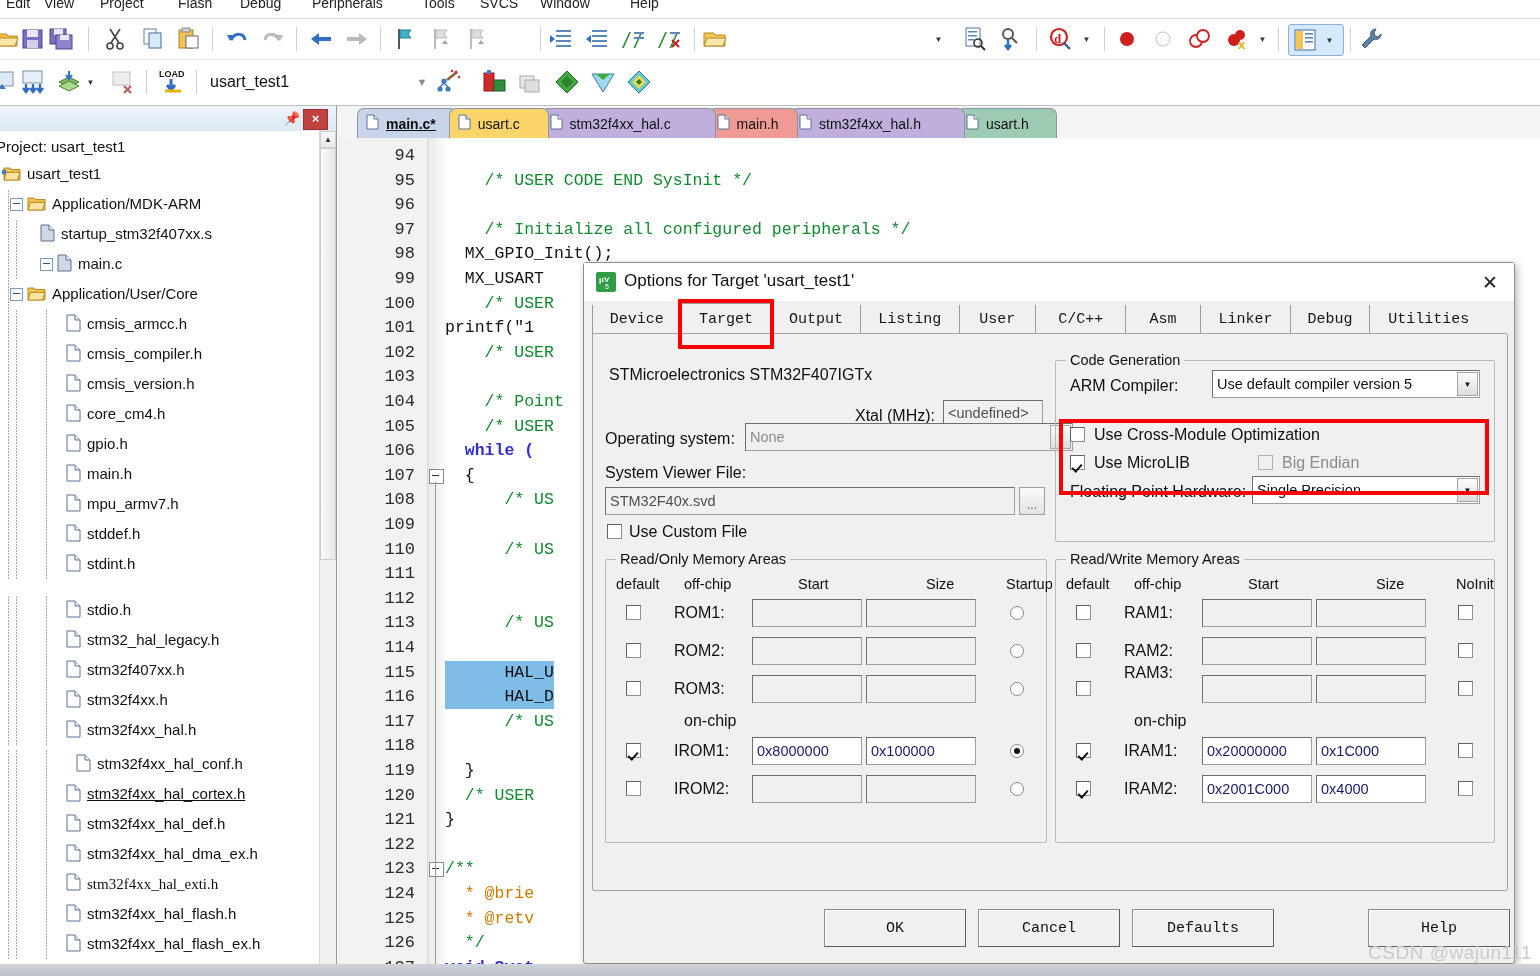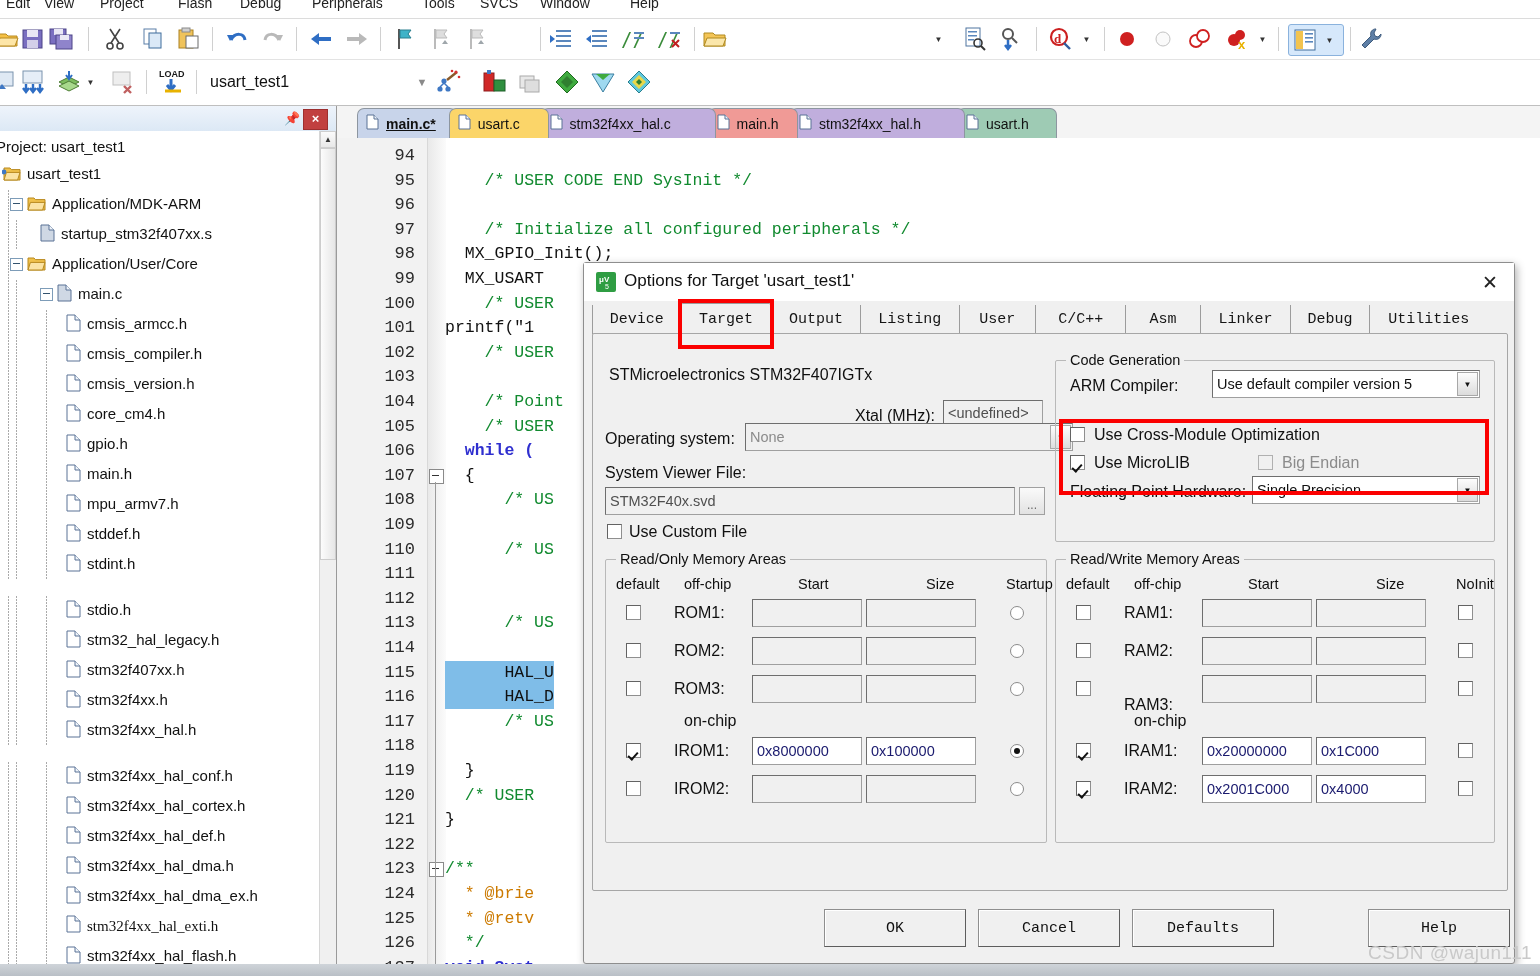--- a/index.html
+++ b/index.html
@@ -601,42 +601,42 @@
         <span style="display: inline-block; flex: 0 0 auto; width: 40px;"></span>
         <span style="display: inline-block; flex: 0 0 auto; width: 0px;"></span>
         <span class="ticon"><svg width="15" height="18" viewBox="0 0 15 18">
             <path d="M1 1h8l5 5v11H1z" fill="#cfd8e4" stroke="#5a7296"></path>
             <path d="M9 1v5h5" fill="#eef3f9" stroke="#5a7296"></path>
           </svg></span>
         <span class="lbl">startup_stm32f407xx.s</span>
       </div>
       <div class="trow" style="margin-top: 0px;">
         <span class="dotline" style="left: 8px;"></span>
+        <span class="dotline" style="left: 16px;"></span>
+        <span style="display: inline-block; flex: 0 0 auto; width: 40px;"></span>
+        <span class="expander"></span>
+        <span class="ticon"><svg width="15" height="18" viewBox="0 0 15 18">
+            <path d="M1 1h8l5 5v11H1z" fill="#cfd8e4" stroke="#5a7296"></path>
+            <path d="M9 1v5h5" fill="#eef3f9" stroke="#5a7296"></path>
+          </svg></span>
+        <span class="lbl">main.c</span>
+      </div>
+      <div class="trow" style="margin-top: 0px;">
+        <span class="dotline" style="left: 8px;"></span>
         <span style="display: inline-block; flex: 0 0 auto; width: 10px;"></span>
         <span class="expander"></span>
         <span class="ticon"><svg width="19" height="16" viewBox="0 0 19 16">
             <path d="M1 3h6l1.4 1.6H18V15H1z" fill="#f0c14b" stroke="#b8891f"></path>
             <path d="M1 15l2.4-7.6H18L15.6 15z" fill="#fbe3a4" stroke="#b8891f"></path>
           </svg></span>
         <span class="lbl">Application/User/Core</span>
       </div>
       <div class="trow" style="margin-top: 0px;">
         <span class="dotline" style="left: 8px;"></span>
         <span class="dotline" style="left: 16px;"></span>
-        <span style="display: inline-block; flex: 0 0 auto; width: 40px;"></span>
-        <span class="expander"></span>
-        <span class="ticon"><svg width="15" height="18" viewBox="0 0 15 18">
-            <path d="M1 1h8l5 5v11H1z" fill="#cfd8e4" stroke="#5a7296"></path>
-            <path d="M9 1v5h5" fill="#eef3f9" stroke="#5a7296"></path>
-          </svg></span>
-        <span class="lbl">main.c</span>
-      </div>
-      <div class="trow" style="margin-top: 0px;">
-        <span class="dotline" style="left: 8px;"></span>
-        <span class="dotline" style="left: 16px;"></span>
         <span class="dotline" style="left: 46px;"></span>
         <span style="display: inline-block; flex: 0 0 auto; width: 66px;"></span>
         <span style="display: inline-block; flex: 0 0 auto; width: 0px;"></span>
         <span class="ticon"><svg width="15" height="18" viewBox="0 0 15 18">
             <path d="M1 1h8l5 5v11H1z" fill="#ffffff" stroke="#5a7296"></path>
             <path d="M9 1v5h5" fill="#eef3f9" stroke="#5a7296"></path>
           </svg></span>
         <span class="lbl">cmsis_armcc.h</span>
       </div>
       <div class="trow" style="margin-top: 0px;">
@@ -788,33 +788,33 @@
         <span class="dotline" style="left: 16px;"></span>
         <span class="dotline" style="left: 46px;"></span>
         <span style="display: inline-block; flex: 0 0 auto; width: 66px;"></span>
         <span style="display: inline-block; flex: 0 0 auto; width: 0px;"></span>
         <span class="ticon"><svg width="15" height="18" viewBox="0 0 15 18">
             <path d="M1 1h8l5 5v11H1z" fill="#ffffff" stroke="#5a7296"></path>
             <path d="M9 1v5h5" fill="#eef3f9" stroke="#5a7296"></path>
           </svg></span>
         <span class="lbl">stm32f4xx_hal.h</span>
       </div>
-      <div class="trow" style="margin-top: 16px;">
+      <div class="trow" style="margin-top: 4px; padding-left: 10px;">
         <span class="dotline" style="left: 8px;"></span>
         <span class="dotline" style="left: 16px;"></span>
         <span class="dotline" style="left: 46px;"></span>
         <span style="display: inline-block; flex: 0 0 auto; width: 66px;"></span>
         <span style="display: inline-block; flex: 0 0 auto; width: 0px;"></span>
         <span class="ticon"><svg width="15" height="18" viewBox="0 0 15 18">
             <path d="M1 1h8l5 5v11H1z" fill="#ffffff" stroke="#5a7296"></path>
             <path d="M9 1v5h5" fill="#eef3f9" stroke="#5a7296"></path>
           </svg></span>
         <span class="lbl">stm32f4xx_hal_conf.h</span>
       </div>
-      <div class="trow" style="margin-top: 0px;">
+      <div class="trow" style="margin-top: 0px; text-decoration: underline;">
         <span class="dotline" style="left: 8px;"></span>
         <span class="dotline" style="left: 16px;"></span>
         <span class="dotline" style="left: 46px;"></span>
         <span style="display: inline-block; flex: 0 0 auto; width: 66px;"></span>
         <span style="display: inline-block; flex: 0 0 auto; width: 0px;"></span>
         <span class="ticon"><svg width="15" height="18" viewBox="0 0 15 18">
             <path d="M1 1h8l5 5v11H1z" fill="#ffffff" stroke="#5a7296"></path>
             <path d="M9 1v5h5" fill="#eef3f9" stroke="#5a7296"></path>
           </svg></span>
         <span class="lbl">stm32f4xx_hal_cortex.h</span>
@@ -823,32 +823,20 @@
         <span class="dotline" style="left: 8px;"></span>
         <span class="dotline" style="left: 16px;"></span>
         <span class="dotline" style="left: 46px;"></span>
         <span style="display: inline-block; flex: 0 0 auto; width: 66px;"></span>
         <span style="display: inline-block; flex: 0 0 auto; width: 0px;"></span>
         <span class="ticon"><svg width="15" height="18" viewBox="0 0 15 18">
             <path d="M1 1h8l5 5v11H1z" fill="#ffffff" stroke="#5a7296"></path>
             <path d="M9 1v5h5" fill="#eef3f9" stroke="#5a7296"></path>
           </svg></span>
         <span class="lbl">stm32f4xx_hal_def.h</span>
-      </div>
-      <div class="trow" style="margin-top: 0px;">
-        <span class="dotline" style="left: 8px;"></span>
-        <span class="dotline" style="left: 16px;"></span>
-        <span class="dotline" style="left: 46px;"></span>
-        <span style="display: inline-block; flex: 0 0 auto; width: 66px;"></span>
-        <span style="display: inline-block; flex: 0 0 auto; width: 0px;"></span>
-        <span class="ticon"><svg width="15" height="18" viewBox="0 0 15 18">
-            <path d="M1 1h8l5 5v11H1z" fill="#ffffff" stroke="#5a7296"></path>
-            <path d="M9 1v5h5" fill="#eef3f9" stroke="#5a7296"></path>
-          </svg></span>
-        <span class="lbl">stm32f4xx_hal_dma.h</span>
       </div>
       <div class="trow" style="margin-top: 0px;">
         <span class="dotline" style="left: 8px;"></span>
         <span class="dotline" style="left: 16px;"></span>
         <span class="dotline" style="left: 46px;"></span>
         <span style="display: inline-block; flex: 0 0 auto; width: 66px;"></span>
         <span style="display: inline-block; flex: 0 0 auto; width: 0px;"></span>
         <span class="ticon"><svg width="15" height="18" viewBox="0 0 15 18">
             <path d="M1 1h8l5 5v11H1z" fill="#ffffff" stroke="#5a7296"></path>
             <path d="M9 1v5h5" fill="#eef3f9" stroke="#5a7296"></path>
@@ -1146,21 +1134,21 @@
         <div class="fl" style="left: 68px; top: 44px;">RAM1:</div>
         <div class="tfield" style="left: 146px; top: 39px; width: 110px; height: 28px;"></div>
         <div class="tfield" style="left: 260px; top: 39px; width: 110px; height: 28px;"></div>
         <div class="cb" style="left: 402px; top: 45px;"></div>
         <div class="cb" style="left: 20px; top: 83px;"></div>
         <div class="fl" style="left: 68px; top: 82px;">RAM2:</div>
         <div class="tfield" style="left: 146px; top: 77px; width: 110px; height: 28px;"></div>
         <div class="tfield" style="left: 260px; top: 77px; width: 110px; height: 28px;"></div>
         <div class="cb" style="left: 402px; top: 83px;"></div>
         <div class="cb" style="left: 20px; top: 121px;"></div>
-        <div class="fl" style="left: 68px; top: 136px;">RAM3:</div>
+        <div class="fl" style="left: 68px; top: 104px;">RAM3:</div>
         <div class="tfield" style="left: 146px; top: 115px; width: 110px; height: 28px;"></div>
         <div class="tfield" style="left: 260px; top: 115px; width: 110px; height: 28px;"></div>
         <div class="cb" style="left: 402px; top: 121px;"></div>
         <div class="cb on" style="left: 20px; top: 183px;"></div>
         <div class="fl" style="left: 68px; top: 182px;">IRAM1:</div>
         <div class="tfield edit" style="left: 146px; top: 177px; width: 110px; height: 28px;">0x20000000</div>
         <div class="tfield edit" style="left: 260px; top: 177px; width: 110px; height: 28px;">0x1C000</div>
         <div class="cb" style="left: 402px; top: 183px;"></div>
         <div class="cb on" style="left: 20px; top: 221px;"></div>
         <div class="fl" style="left: 68px; top: 220px;">IRAM2:</div>

